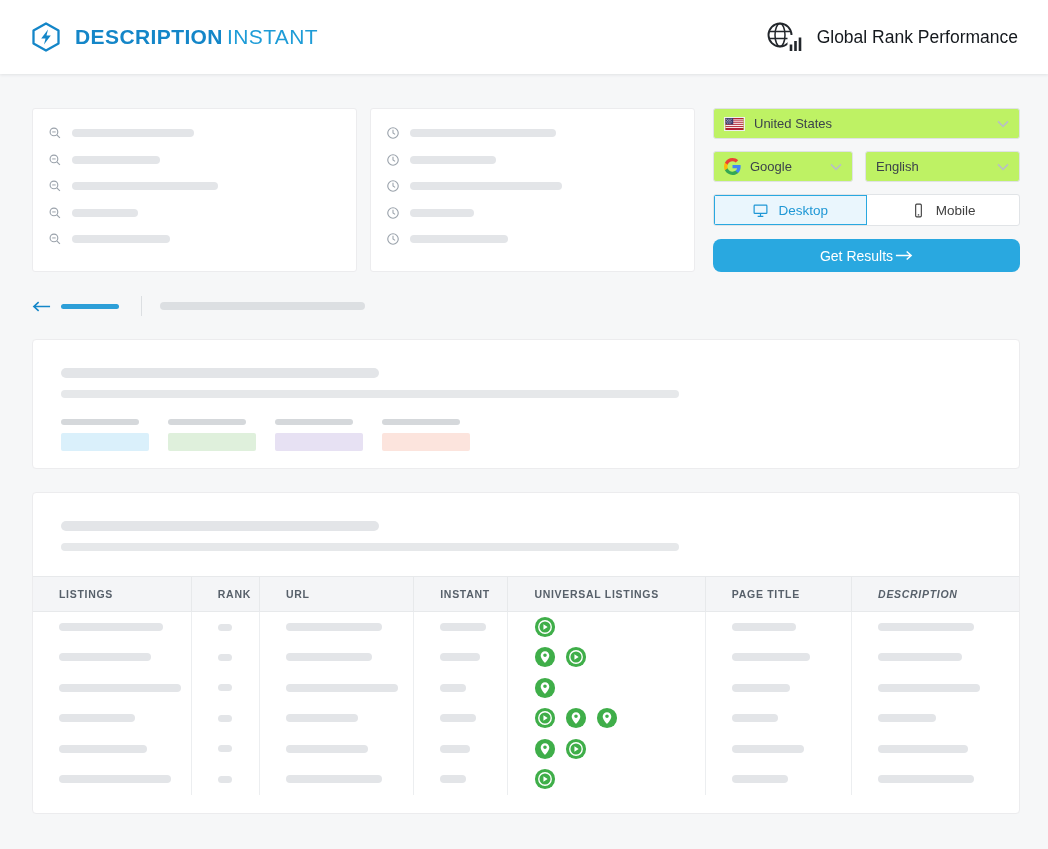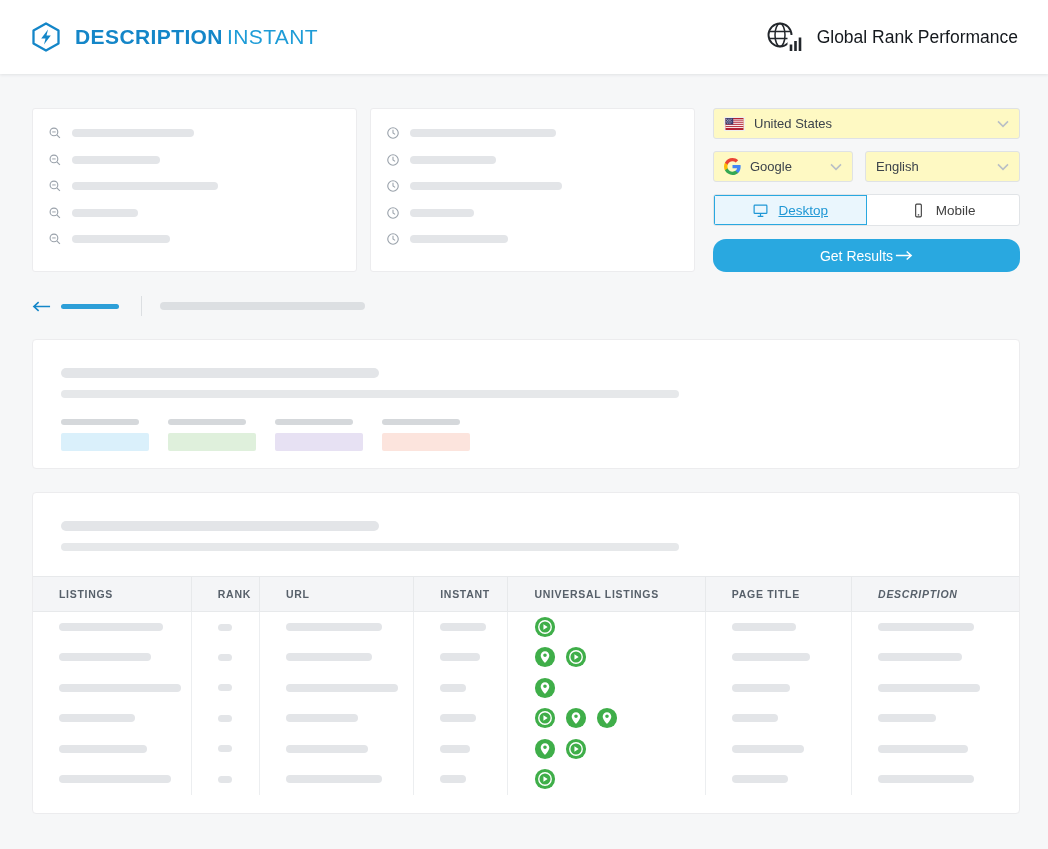--- a/index.html
+++ b/index.html
@@ -40,21 +40,21 @@
   .list-card { width:325px; height:164px; padding:17px 15px; }
   .list-card + .list-card { margin-left:13px; }
   .list-row { display:flex; align-items:center; gap:10px; margin-bottom:12.5px; }
   .list-row svg { width:14px; height:14px; color:#9aa2ab; flex:0 0 auto; }
   .sk { height:8px; border-radius:4px; background:#e3e5e8; }
   .sk-sm { height:7px; }
 
   
   .controls { margin-left:18px; flex:1; display:flex; flex-direction:column; }
   .select {
-    height:31px; background:#fef9c3; border:1px solid #dfe2e5; border-radius:3px;
+    height:31px; background:#bef264; border:1px solid #dfe2e5; border-radius:3px;
     display:flex; align-items:center; gap:9px; padding:0 10px;
     font-size:13px; color:#3c434b; cursor:pointer;
   }
   .select .chev { margin-left:auto; }
   .chev svg { width:12px; height:8px; display:block; }
   .flag svg { width:21px; height:14px; display:block; border:1px solid #eee; }
   .gmark svg { width:17px; height:17px; display:block; }
   .sel-row { display:flex; gap:12px; margin-top:12px; }
   .sel-engine { width:140px; }
   .sel-lang { flex:1; }
@@ -63,25 +63,24 @@
     border:1px solid #e1e4e7; border-radius:3px; background:#fff; overflow:hidden;
   }
   .device-opt {
     flex:1; display:flex; align-items:center; justify-content:center; gap:9px;
     font-size:13.5px; color:#404040; cursor:pointer;
   }
   .device-opt svg { width:17px; height:17px; }
   .device-opt.active {
     background:#eaf6fd; color:#1f97d5;
     box-shadow:inset 0 0 0 1px #29a8e0;
-    text-decoration:underline;
   }
   .btn-primary {
     margin-top:13px; height:33px; width:100%;
-    background:#29a8e0; border:none; border-radius:13px;
+    background:#29a8e0; border:none; border-radius:8px;
     color:#fff; font-size:14px; font-family:inherit;
     display:flex; align-items:center; justify-content:center; gap:2px;
     cursor:pointer;
   }
   .btn-primary svg { width:18px; height:11px; }
 
   
   .back-row { margin:23px 0 22px; display:flex; align-items:center; height:22px; }
   .back-arrow { cursor:pointer; display:flex; align-items:center; }
   .back-arrow svg { width:19px; height:13px; }

